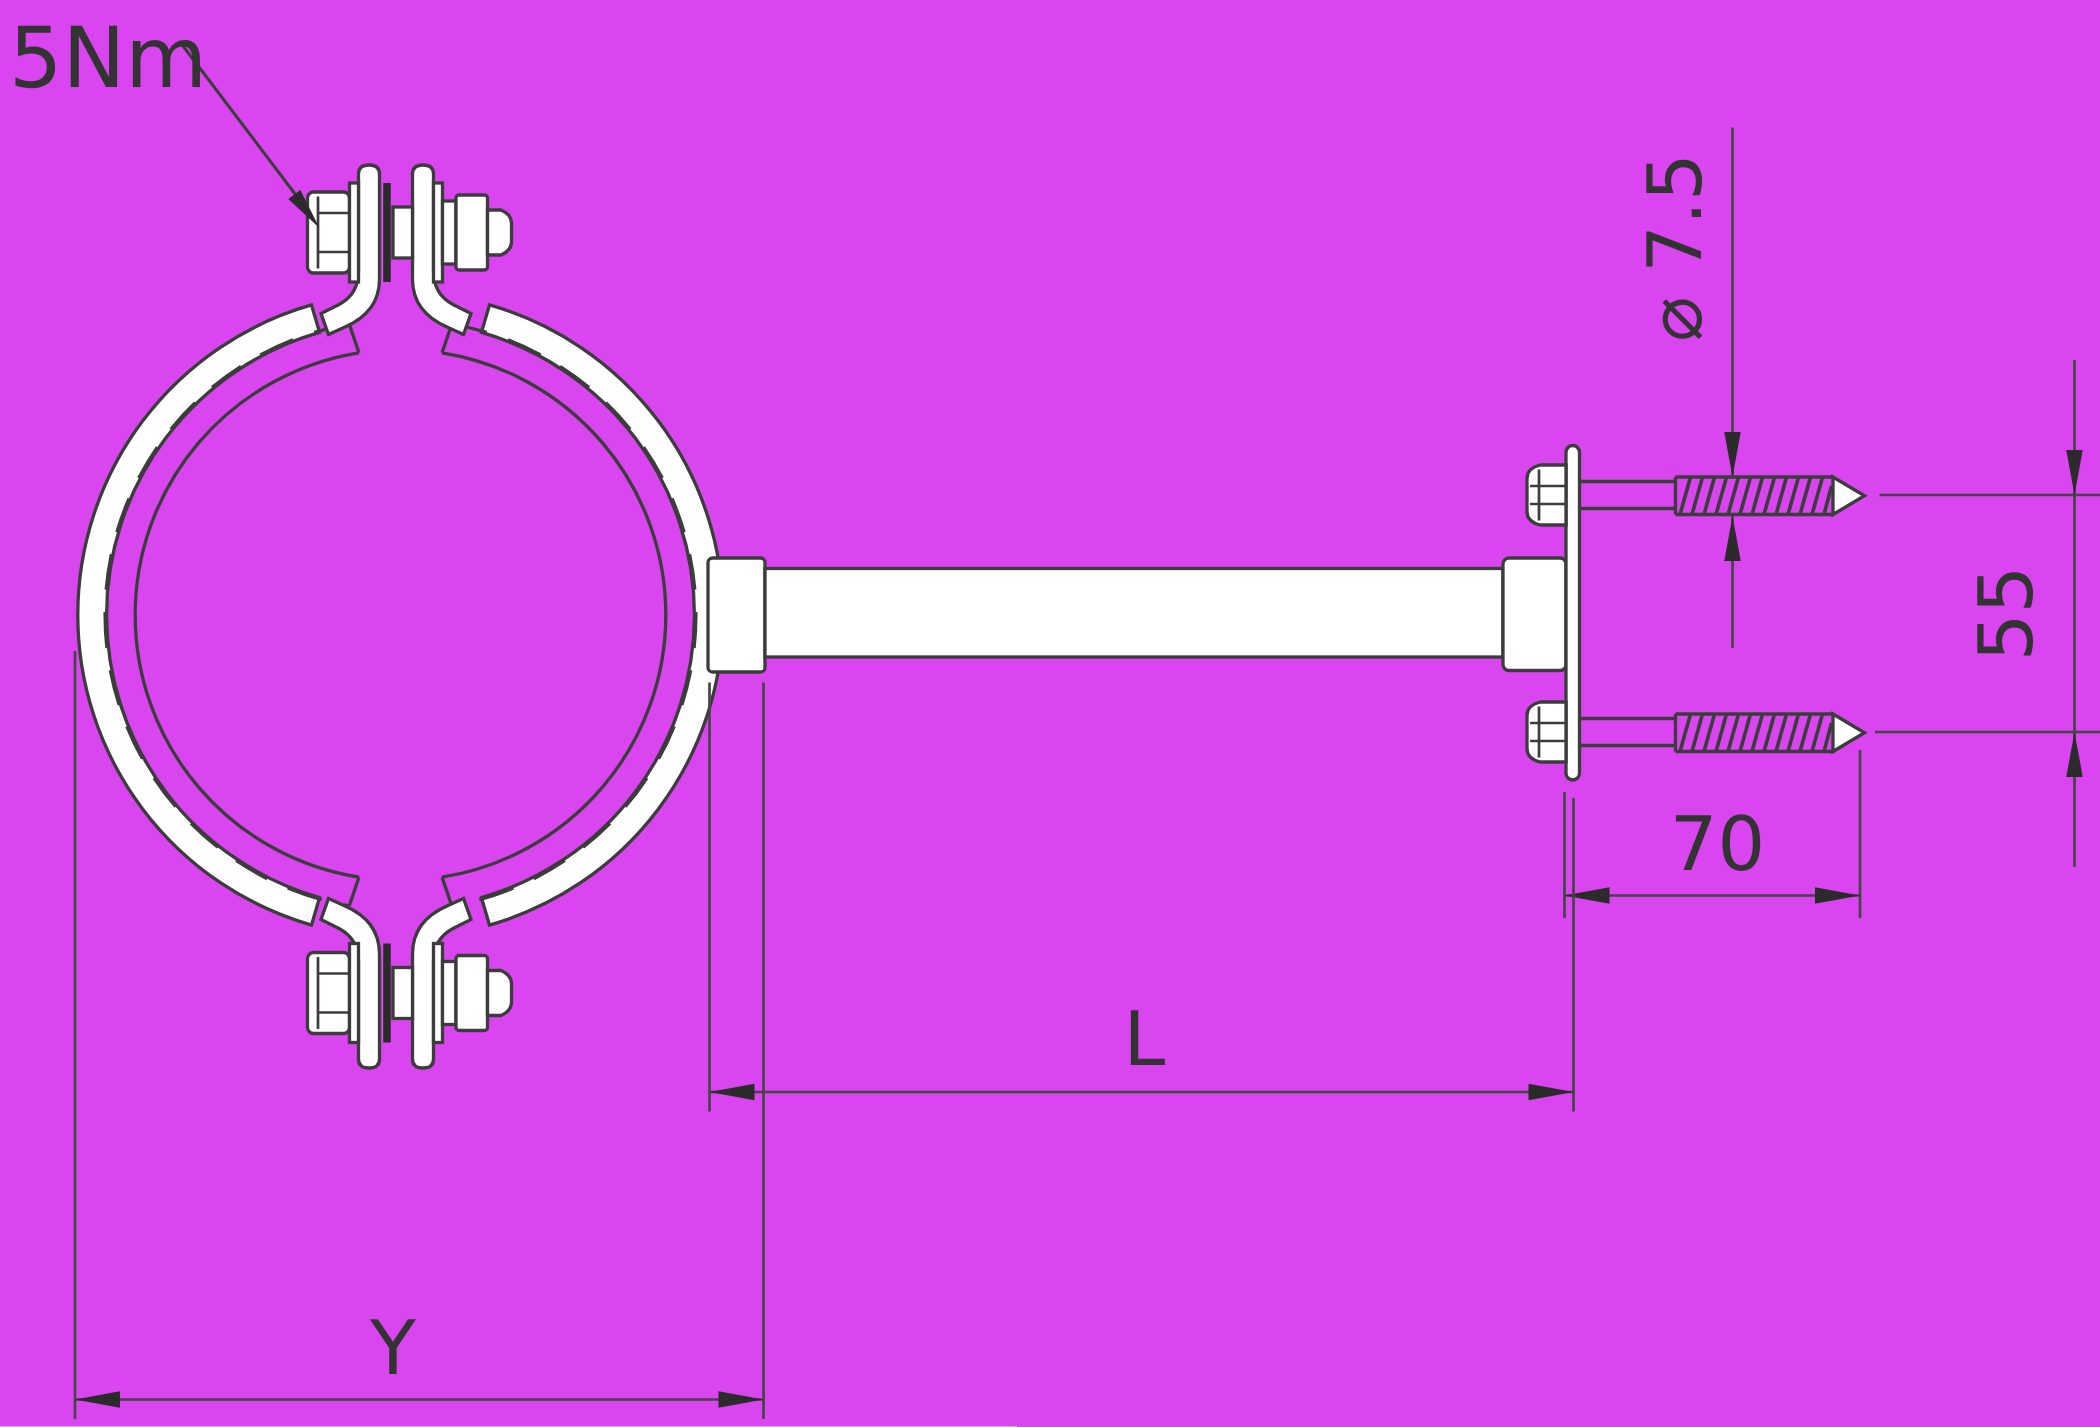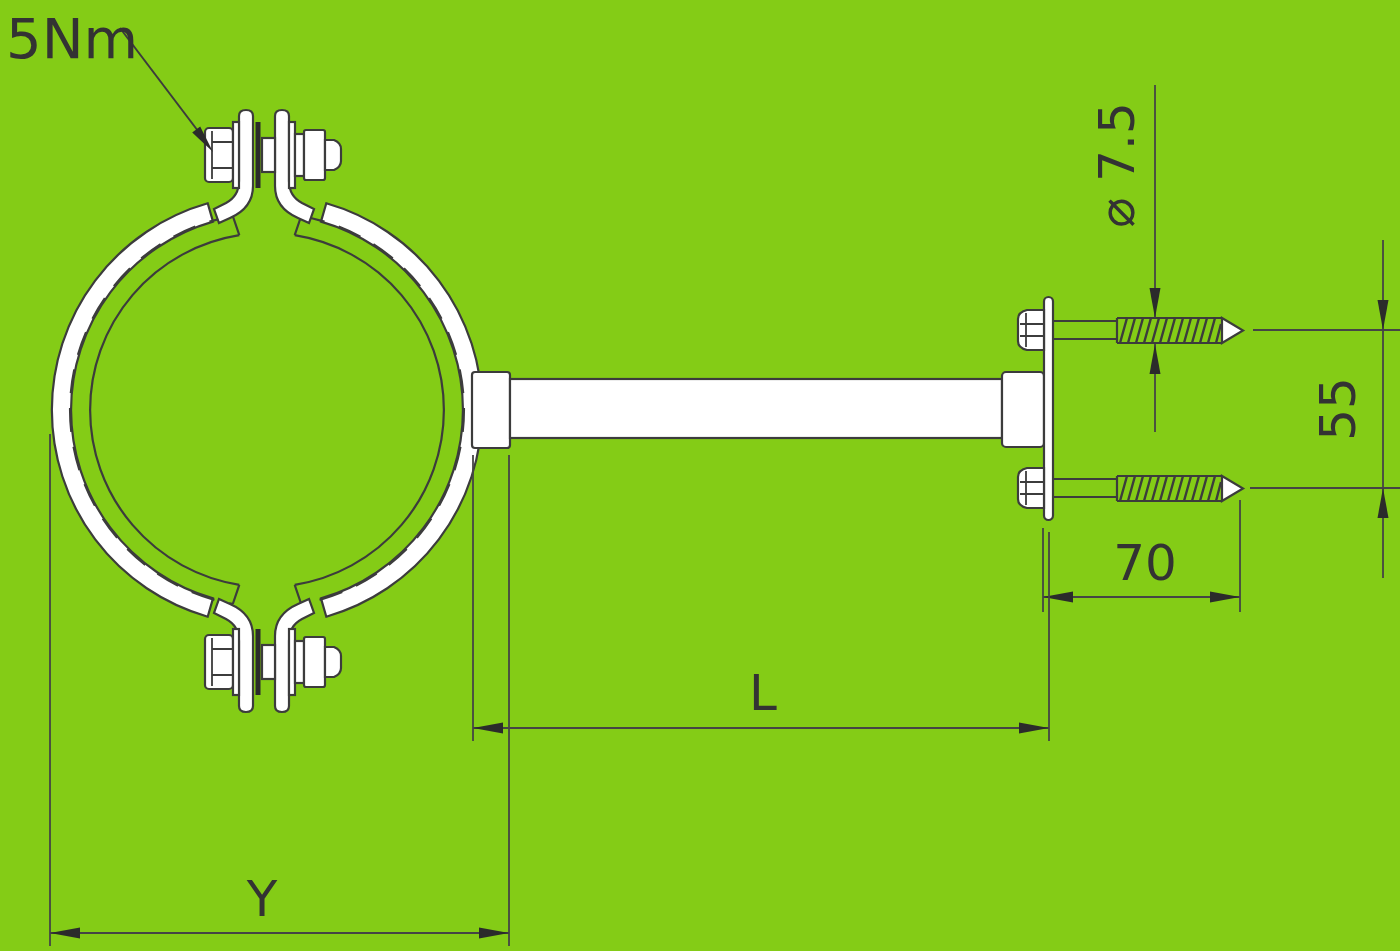--- a/index.html
+++ b/index.html
@@ -1,16 +1,16 @@
 <!DOCTYPE html>
 <html><head>
 <meta charset="utf-8">
 <style>
   html,body{margin:0;padding:0;background:#fff;}
-  .sheet{position:relative;width:1400px;height:951px;background:#84cc16;overflow:hidden;}
+  .sheet{position:relative;width:1400px;height:951px;background:#d946ef;overflow:hidden;}
   svg{display:block;}
   text{font-family:"DejaVu Sans","Liberation Sans",sans-serif;fill:#333;}
   .big-label{font-size:56px;}
   .dim-label{font-size:50px;}
 </style>
 </head>
 <body>
 
 <div class="sheet">
 <svg width="1400" height="951" viewBox="0 0 1400 951">

